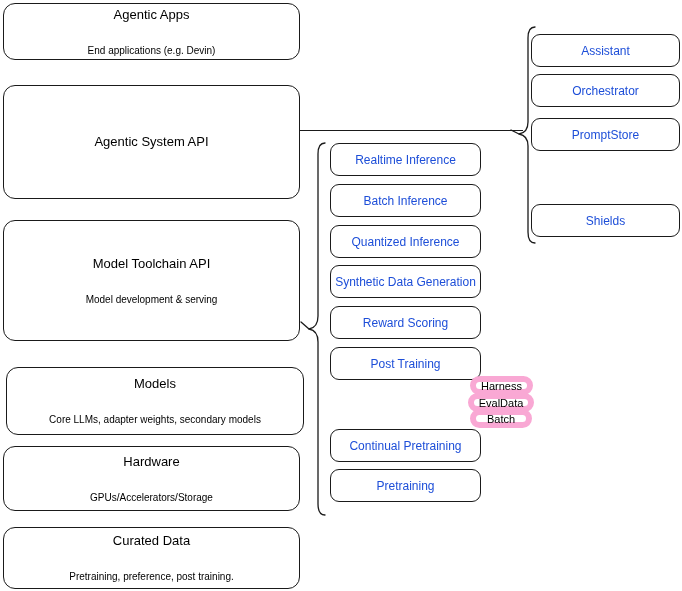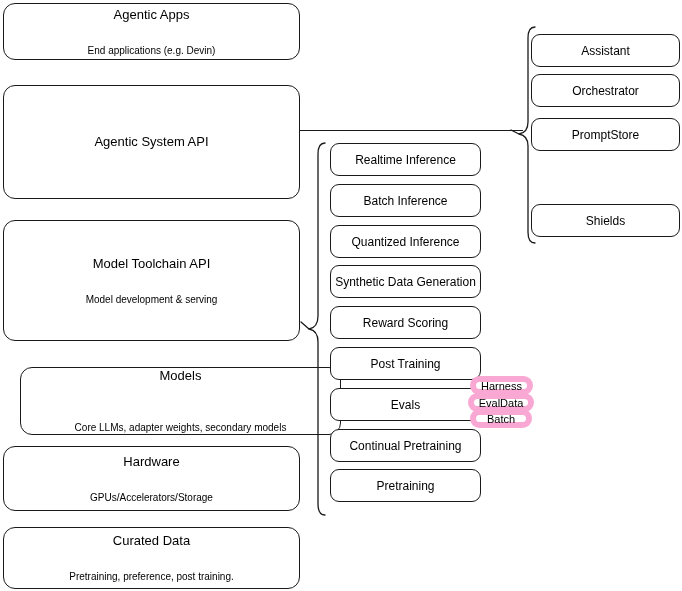--- a/index.html
+++ b/index.html
@@ -52,21 +52,21 @@
     position: absolute;
     box-sizing: border-box;
     border: 1px solid #1a1a1a;
     border-radius: 9px;
     background: #ffffff;
     display: flex;
     align-items: center;
     justify-content: center;
     font-size: 12px;
     line-height: 14px;
-    color: #000000;
+    color: #1d4ed8;
     white-space: nowrap;
   }
 
   
   .pill {
     position: absolute;
     box-sizing: border-box;
     border: 6px solid #f9a8d4;
     border-radius: 999px;
     background: #ffffff;
@@ -103,21 +103,21 @@
 
   <div class="layer-box" style="left:3px; top:85px; width:297px; height:114px;justify-content:center;">
     <div class="layer-title">Agentic System API</div>
   </div>
 
   <div class="layer-box" style="left:3px; top:220px; width:297px; height:121px;">
     <div class="layer-title">Model Toolchain API</div>
     <div class="layer-sub">Model development &amp; serving</div>
   </div>
 
-  <div class="layer-box" style="left:20px; top:367px; width:321px; height:68px;justify-content:space-between;">
+  <div class="layer-box" style="left:6px; top:367px; width:298px; height:68px;">
     <div class="layer-title">Models</div>
     <div class="layer-sub">Core LLMs, adapter weights, secondary models</div>
   </div>
 
   <div class="layer-box" style="left:3px; top:446px; width:297px; height:65px;">
     <div class="layer-title">Hardware</div>
     <div class="layer-sub">GPUs/Accelerators/Storage</div>
   </div>
 
   <div class="layer-box" style="left:3px; top:527px; width:297px; height:62px;">
@@ -139,21 +139,20 @@
   <div class="chip" style="left:330px; top:184px; width:151px; height:33px;">Batch Inference</div>
 
   <div class="chip" style="left:330px; top:225px; width:151px; height:33px;">Quantized Inference</div>
 
   <div class="chip" style="left:330px; top:265px; width:151px; height:33px;">Synthetic Data Generation</div>
 
   <div class="chip" style="left:330px; top:306px; width:151px; height:33px;">Reward Scoring</div>
 
   <div class="chip" style="left:330px; top:347px; width:151px; height:33px;">Post Training</div>
 
-  <div class="chip" style="left:330px; top:388px; width:151px; height:33px;">Evals</div>
 
   <div class="chip" style="left:330px; top:429px; width:151px; height:33px;">Continual Pretraining</div>
 
   <div class="chip" style="left:330px; top:469px; width:151px; height:33px;">Pretraining</div>
 
   <div class="pill" style="left:470px; top:376px; width:63px; height:19px;">Harness</div>
 
   <div class="pill" style="left:468px; top:393px; width:66px; height:19px;">EvalData</div>
 
   <div class="pill" style="left:470px; top:409px; width:62px; height:19px;">Batch</div>

